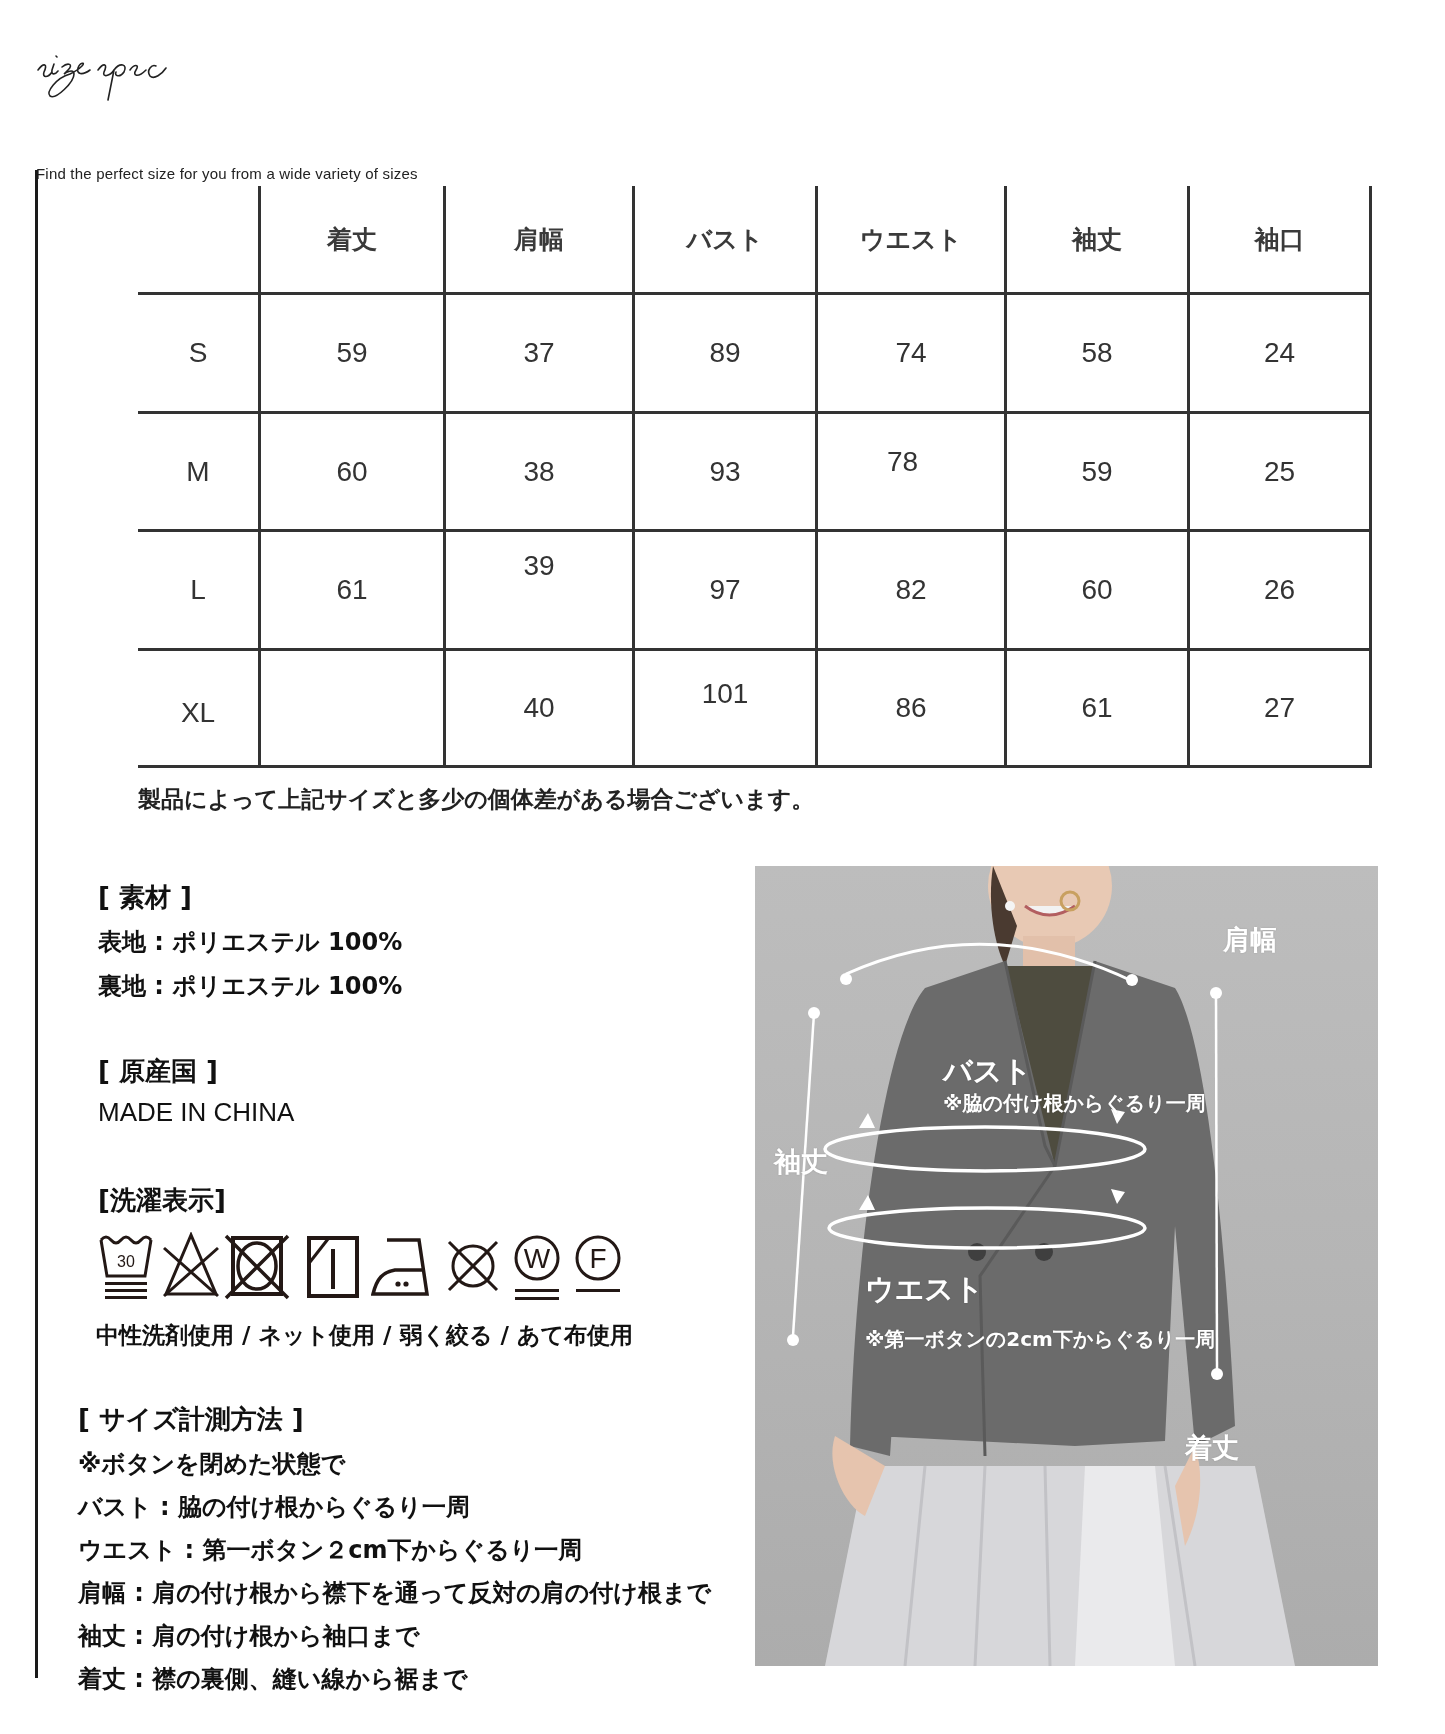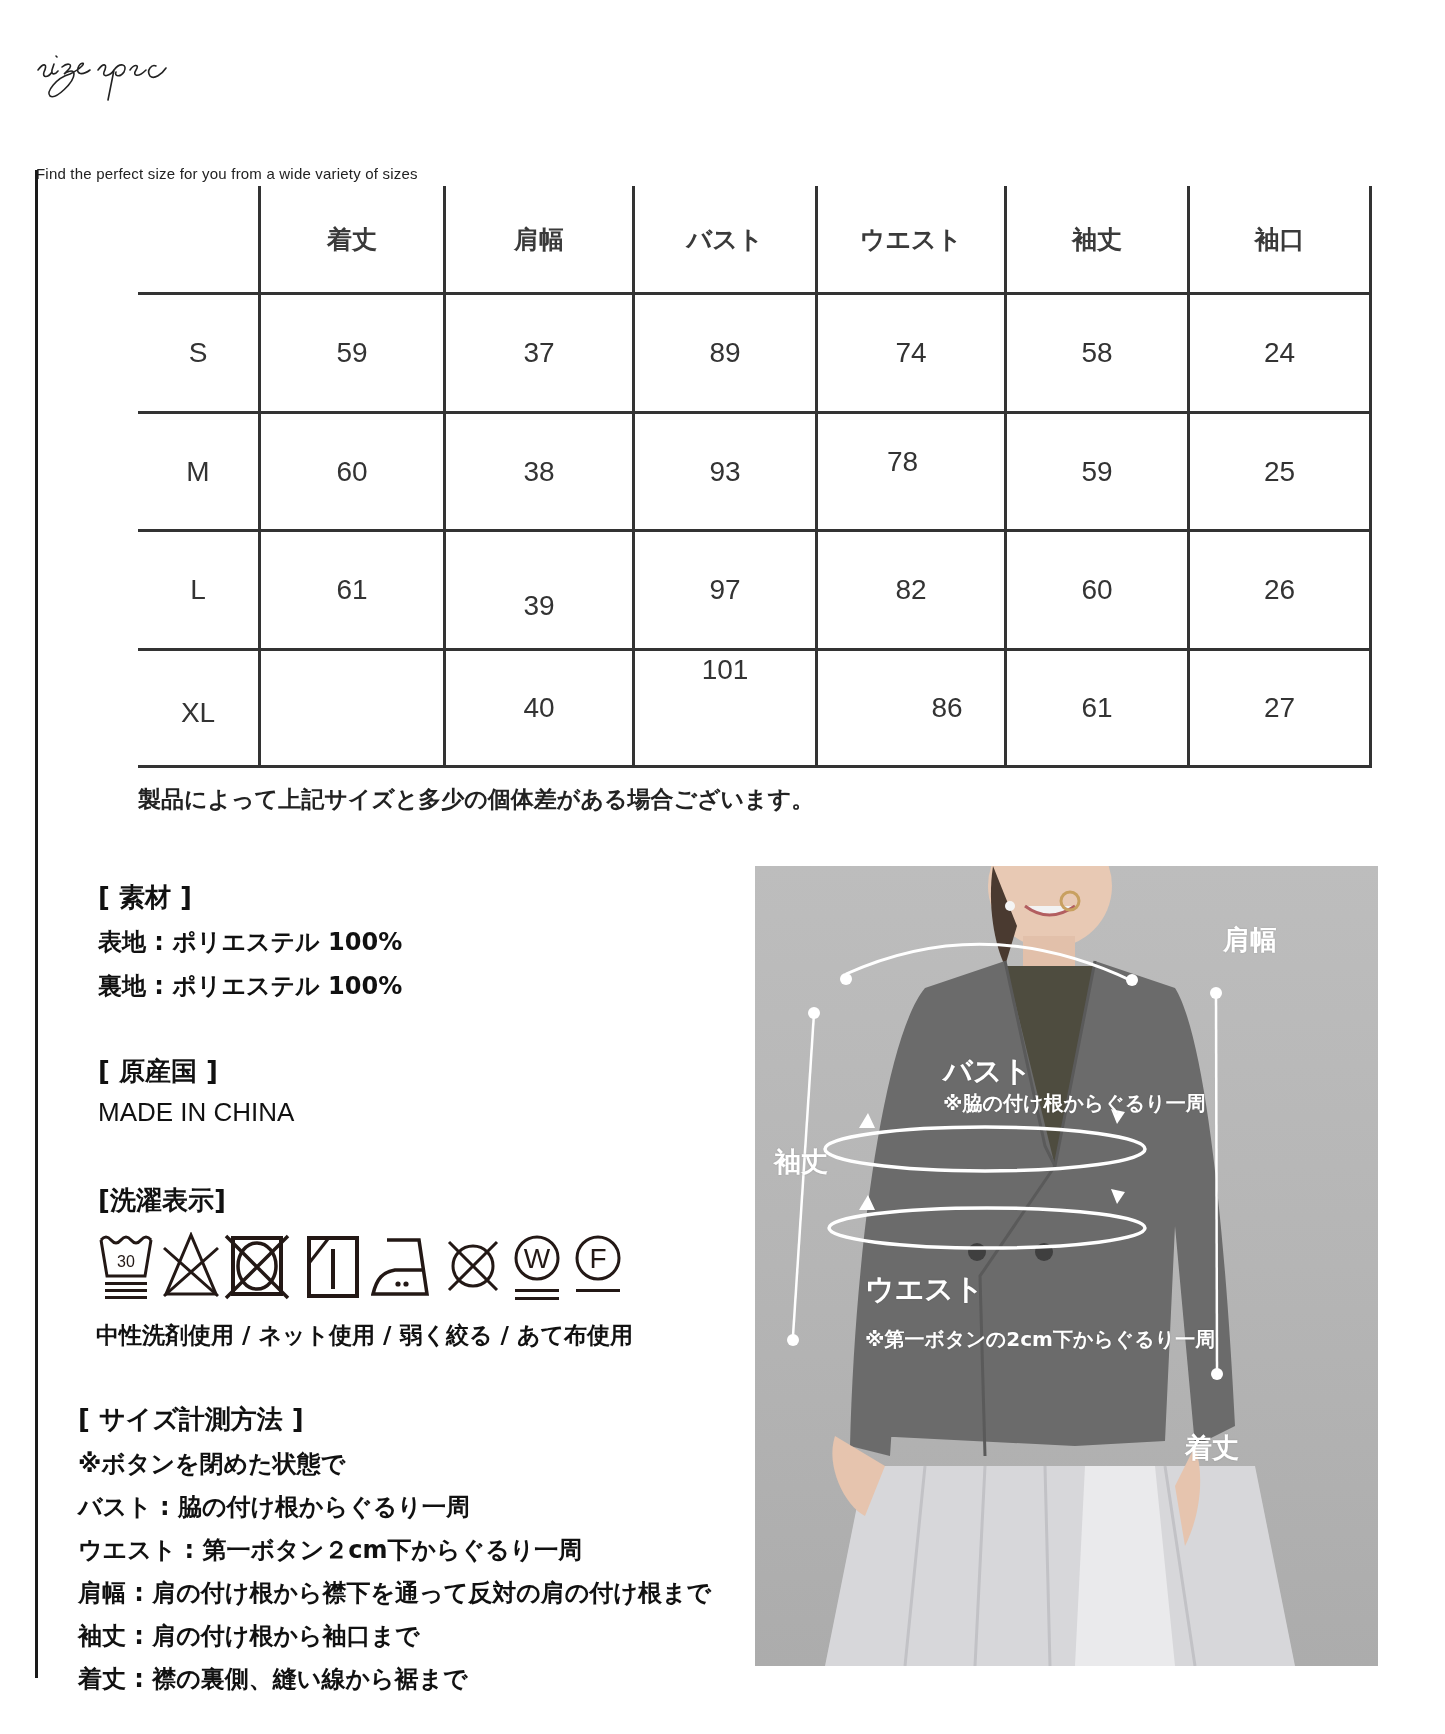--- a/index.html
+++ b/index.html
@@ -85,30 +85,30 @@
   <div class="cell dcell" style="left:0;width:120px;top:228px;height:115px">M</div>
   <div class="cell dcell" style="left:123px;width:182px;top:228px;height:115px">60</div>
   <div class="cell dcell" style="left:308px;width:186px;top:228px;height:115px">38</div>
   <div class="cell dcell" style="left:497px;width:180px;top:228px;height:115px">93</div>
   <div class="cell dcell" style="left:680px;width:169px;top:218px;height:115px">78</div>
   <div class="cell dcell" style="left:869px;width:180px;top:228px;height:115px">59</div>
   <div class="cell dcell" style="left:1052px;width:179px;top:228px;height:115px">25</div>
 
   <div class="cell dcell" style="left:0;width:120px;top:346px;height:116px">L</div>
   <div class="cell dcell" style="left:123px;width:182px;top:346px;height:116px">61</div>
-  <div class="cell dcell" style="left:308px;width:186px;top:366px;height:108px">39</div>
+  <div class="cell dcell" style="left:308px;width:186px;top:326px;height:108px">39</div>
   <div class="cell dcell" style="left:497px;width:180px;top:346px;height:116px">97</div>
   <div class="cell dcell" style="left:680px;width:186px;top:346px;height:116px">82</div>
   <div class="cell dcell" style="left:869px;width:180px;top:346px;height:116px">60</div>
   <div class="cell dcell" style="left:1052px;width:179px;top:346px;height:116px">26</div>
 
   <div class="cell dcell" style="left:0;width:120px;top:465px;height:124px">XL</div>
   <div class="cell dcell" style="left:308px;width:186px;top:465px;height:114px">40</div>
-  <div class="cell dcell" style="left:497px;width:180px;top:440px;height:88px">101</div>
-  <div class="cell dcell" style="left:716px;width:186px;top:465px;height:114px">86</div>
+  <div class="cell dcell" style="left:497px;width:180px;top:464px;height:88px">101</div>
+  <div class="cell dcell" style="left:680px;width:186px;top:465px;height:114px">86</div>
   <div class="cell dcell" style="left:869px;width:180px;top:465px;height:114px">61</div>
   <div class="cell dcell" style="left:1052px;width:179px;top:465px;height:114px">27</div>
 </div>
 
 <div class="abs note">製品によって上記サイズと多少の個体差がある場合ございます。</div>
 
 <div class="abs sec-title" style="left:98px;top:880px">[ 素材 ]</div>
 <div class="abs sec-line" style="left:98px;top:926px">表地 : ポリエステル 100%</div>
 <div class="abs sec-line" style="left:98px;top:970px">裏地 : ポリエステル 100%</div>
 

